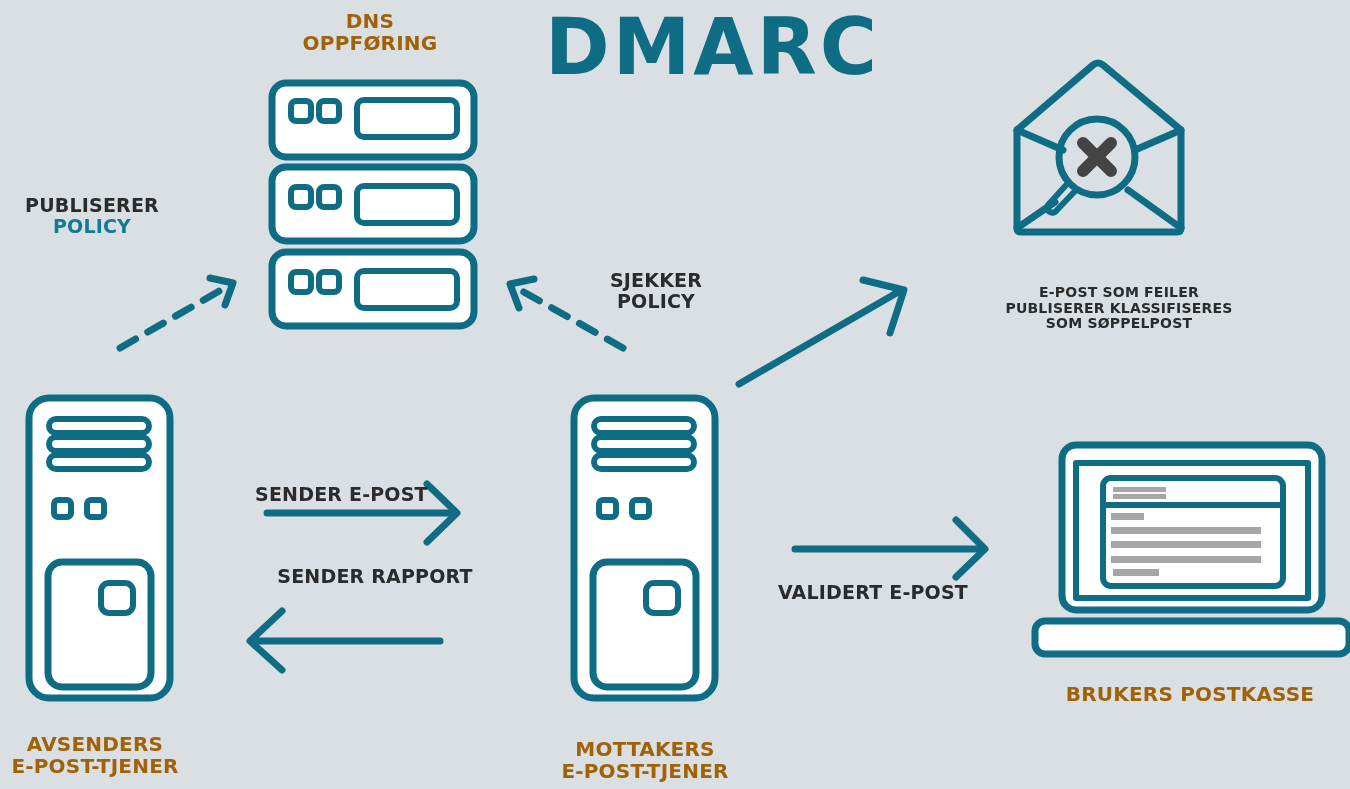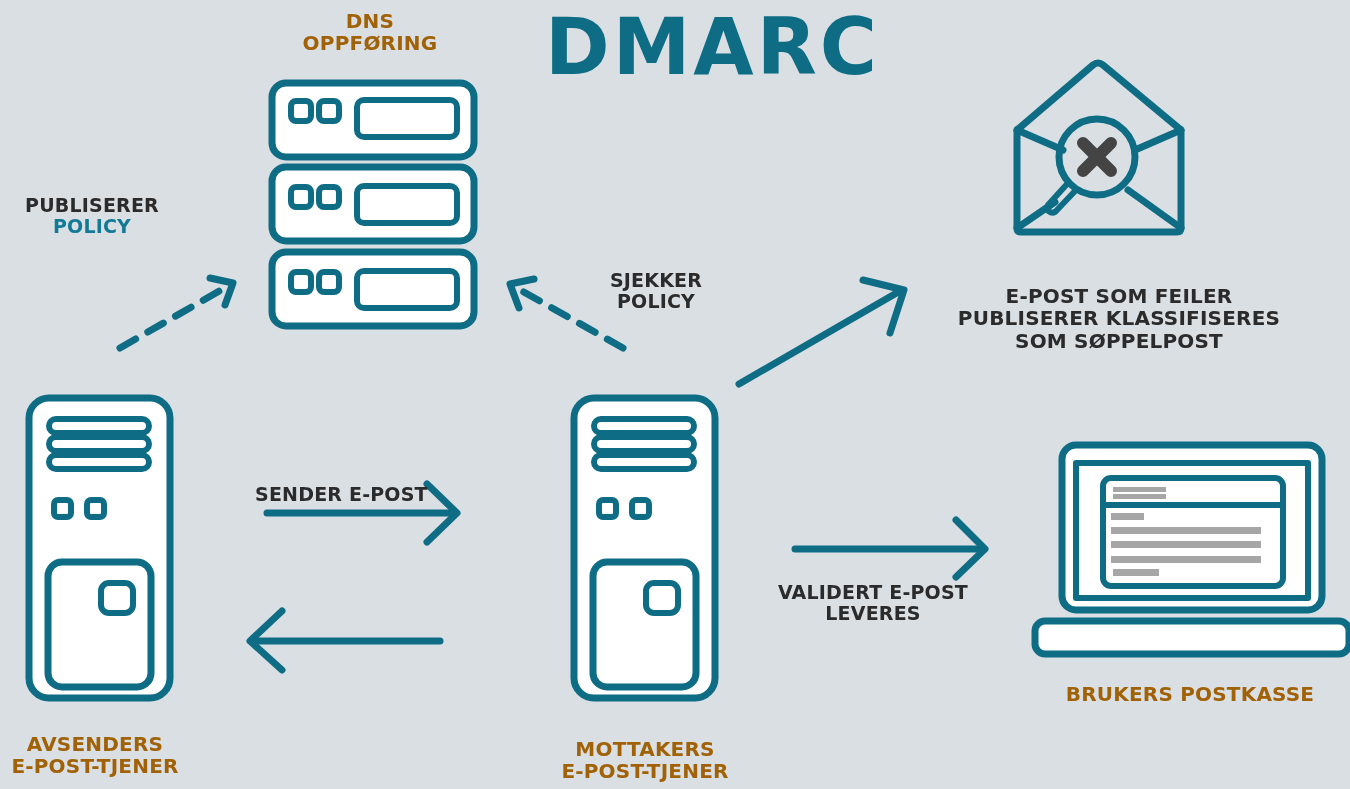--- a/index.html
+++ b/index.html
@@ -165,36 +165,36 @@
 <div class="label" style="left:12px; top:195px; width:160px; font-size:19px;">
   <span class="line">PUBLISERER</span>
   <span class="line teal">POLICY</span>
 </div>
 
 <div class="label" style="left:596px; top:270px; width:120px; font-size:19px;">
   <span class="line">SJEKKER</span>
   <span class="line">POLICY</span>
 </div>
 
-<div class="label" style="left:944px; top:285px; width:350px; font-size:20px;">
+<div class="label" style="left:944px; top:285px; width:350px; font-size:14px;">
   <span class="line">E-POST SOM FEILER</span>
   <span class="line">PUBLISERER KLASSIFISERES</span>
   <span class="line">SOM SØPPELPOST</span>
 </div>
 
 <div class="label" style="left:255px; top:484px; width:220px; font-size:19px; text-align:left;">
   <span class="line">SENDER E-POST</span>
 </div>
 
 <div class="label" style="left:255px; top:566px; width:240px; font-size:19px;">
+  <span class="line">SENDER RAPPORT</span>
 </div>
 
 <div class="label" style="left:758px; top:582px; width:230px; font-size:19px;">
   <span class="line">VALIDERT E-POST</span>
-  <span class="line">LEVERES</span>
 </div>
 
 <div class="label gray" style="left:1045px; top:683px; width:290px; font-size:20px;text-align:center;">
   <span class="line">BRUKERS POSTKASSE</span>
 </div>
 
 <div class="label gray" style="left:0px; top:733px; width:190px; font-size:20px;">
   <span class="line">AVSENDERS</span>
   <span class="line">E-POST-TJENER</span>
 </div>

